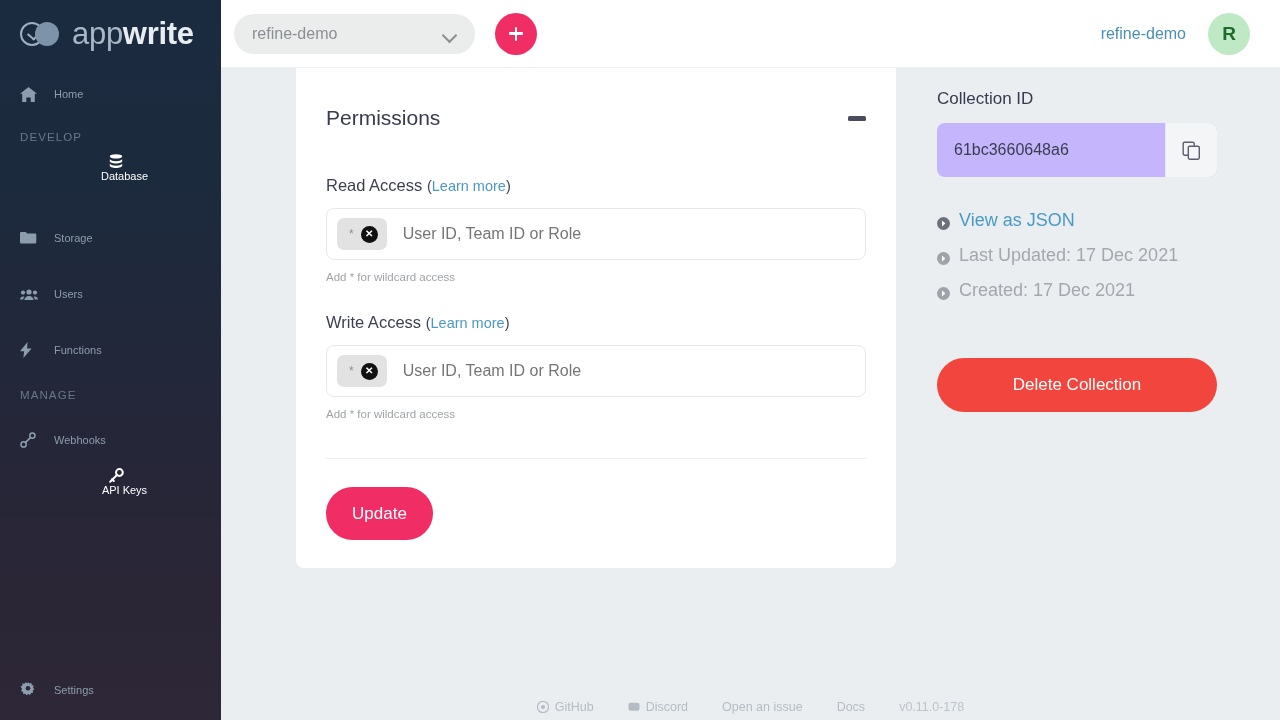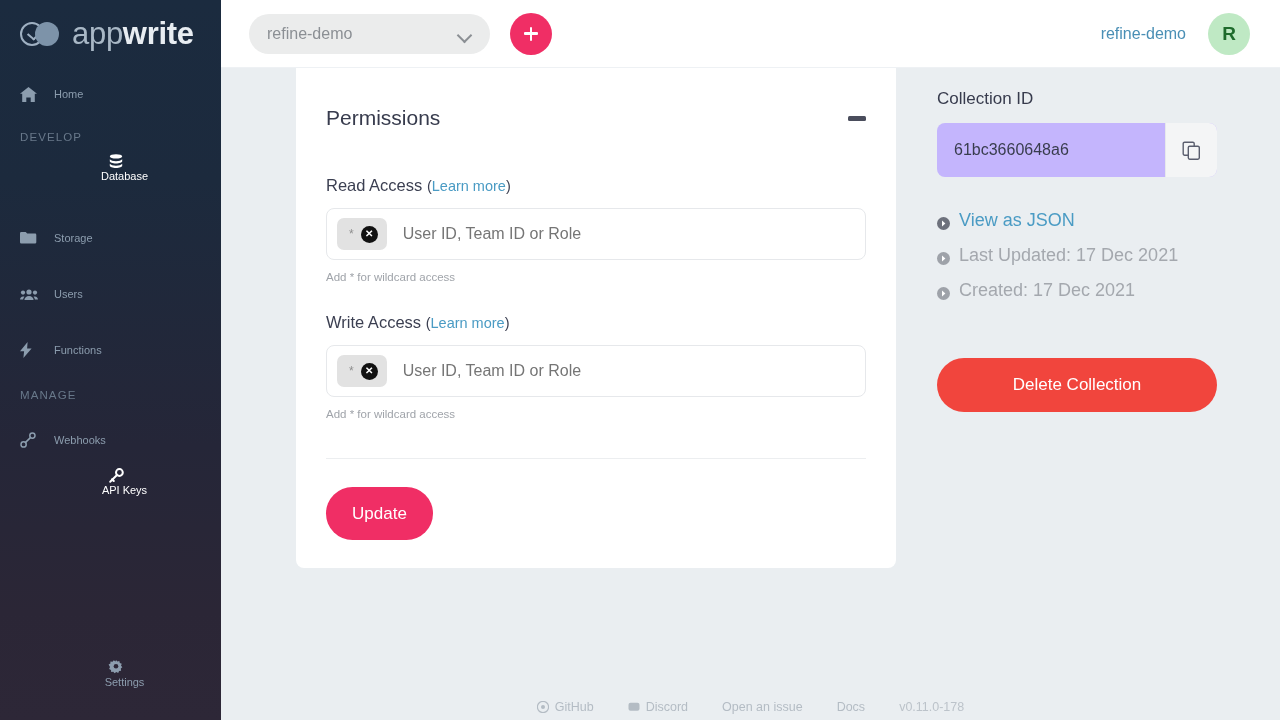--- a/index.html
+++ b/index.html
@@ -55,25 +55,25 @@
     color: #8c9dae; font-size: 11px;
     cursor: pointer; position: relative;
   }
   .nav-item.active { color: #ffffff; flex-direction: column; }
   .nav-ico {
     width: 26px; flex: 0 0 auto;
     display: flex; align-items: center; justify-content: flex-start;
   }
   .nav-ico svg { display: block; }
   .nav-label { margin-left: 8px; }
-  .nav-item.settings { position: absolute; bottom: 0; left: 0; right: 0; height: 60px; flex-direction: column; }
+  .nav-item.settings { position: absolute; bottom: 0; left: 0; right: 0; height: 60px; }
 
   
   .topbar {
-    position: absolute; left: 220px; top: 0; right: 0; height: 68px;
+    position: absolute; left: 205px; top: 0; right: 0; height: 68px;
     background: #ffffff;
     display: flex; align-items: center;
     border-bottom: 1px solid #eef1f4;
     z-index: 4;
   }
   .project-select {
     margin-left: 29px;
     width: 241px; height: 40px;
     background: #ebecec; border-radius: 20px;
     display: flex; align-items: center; justify-content: space-between;

